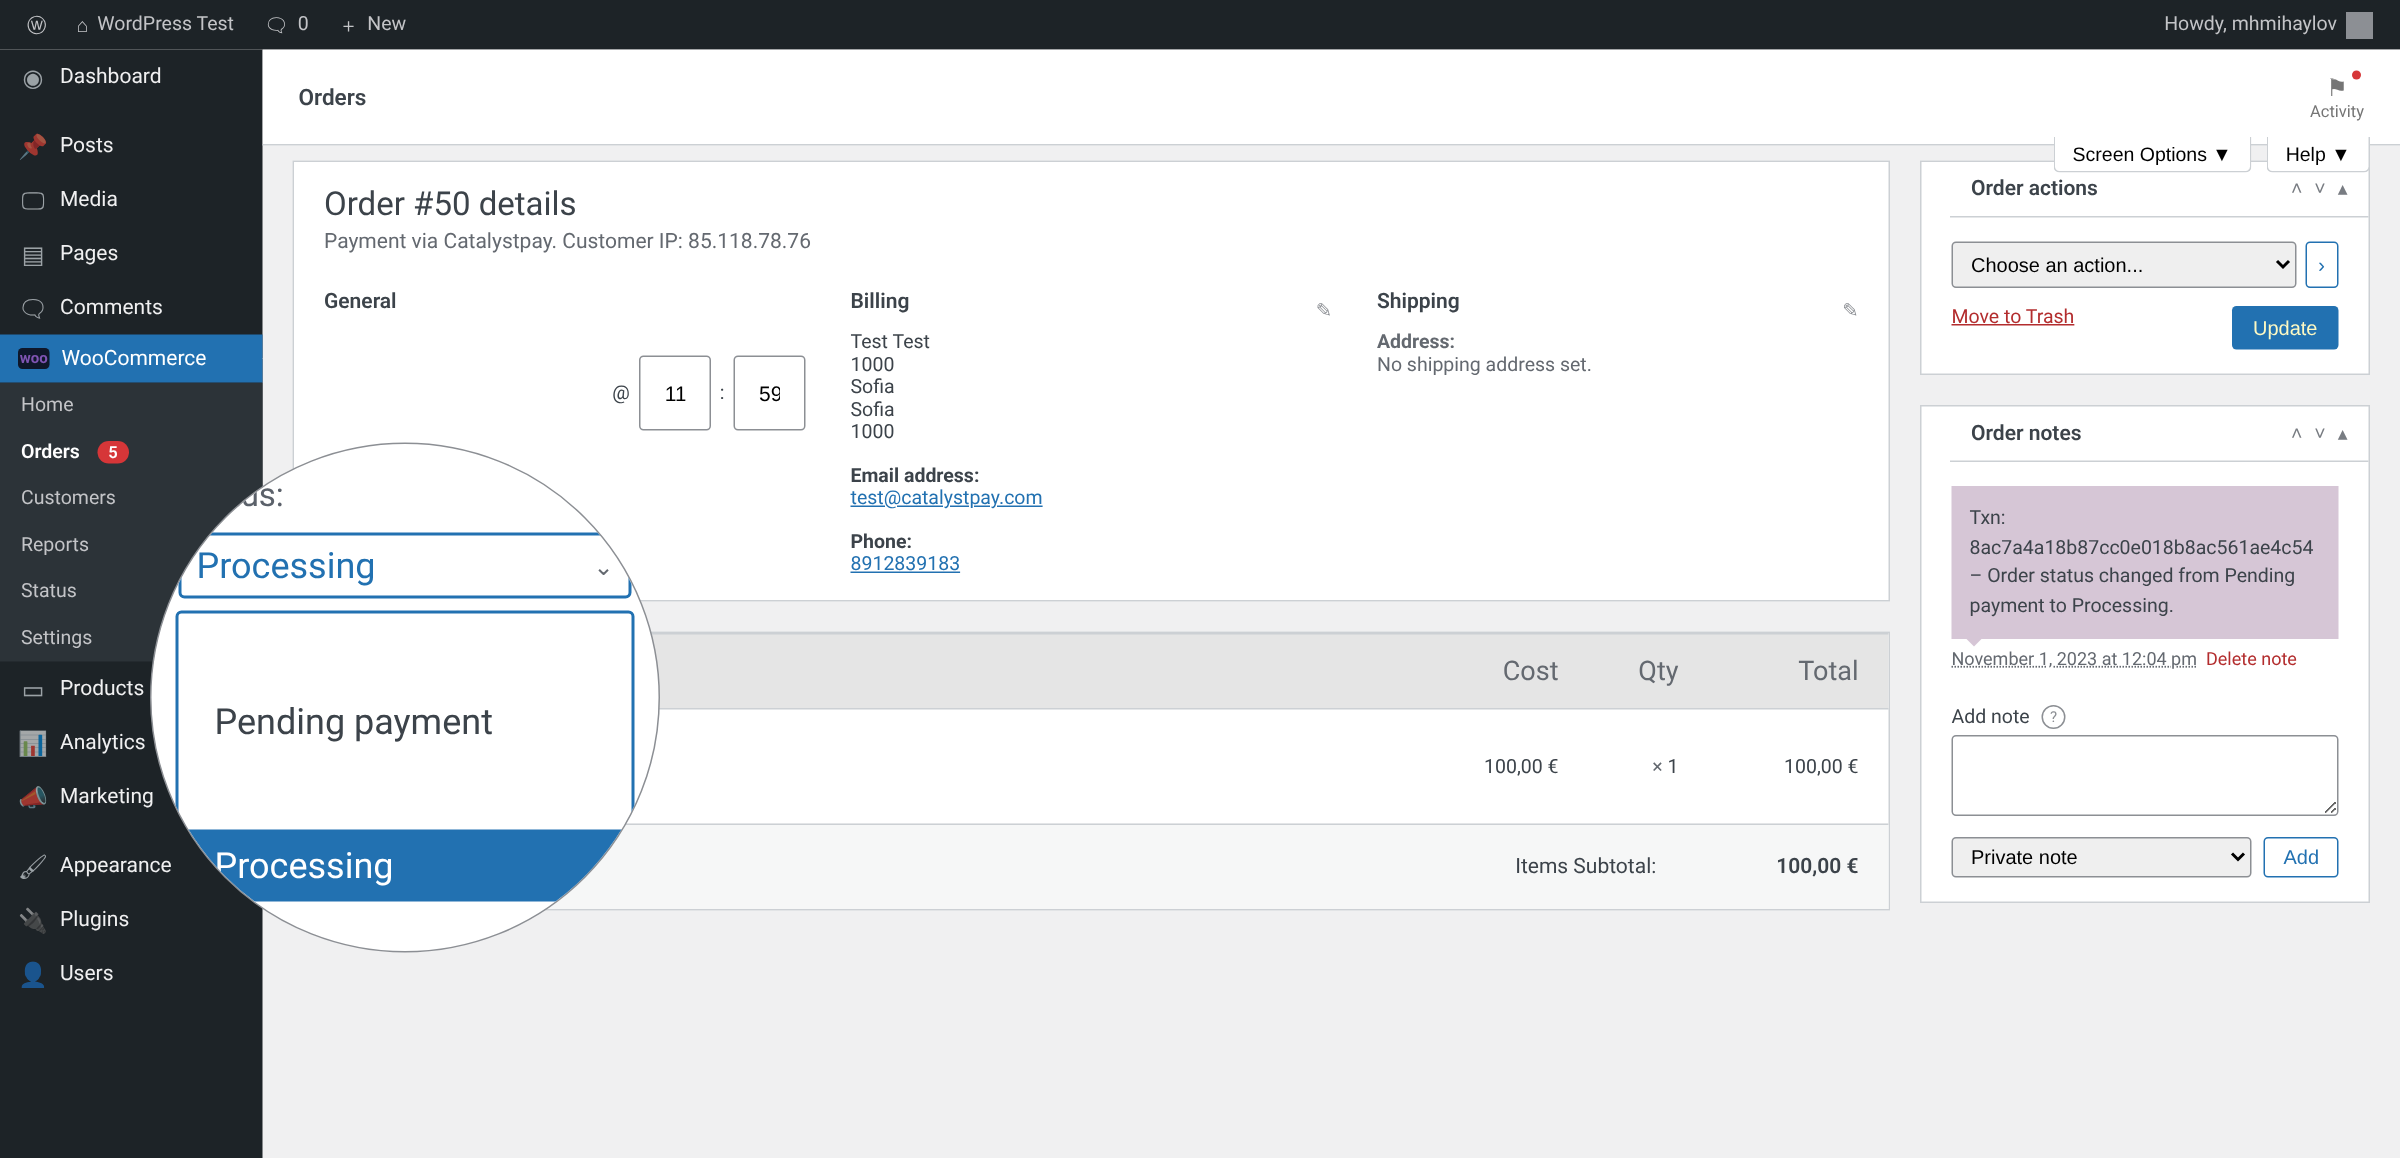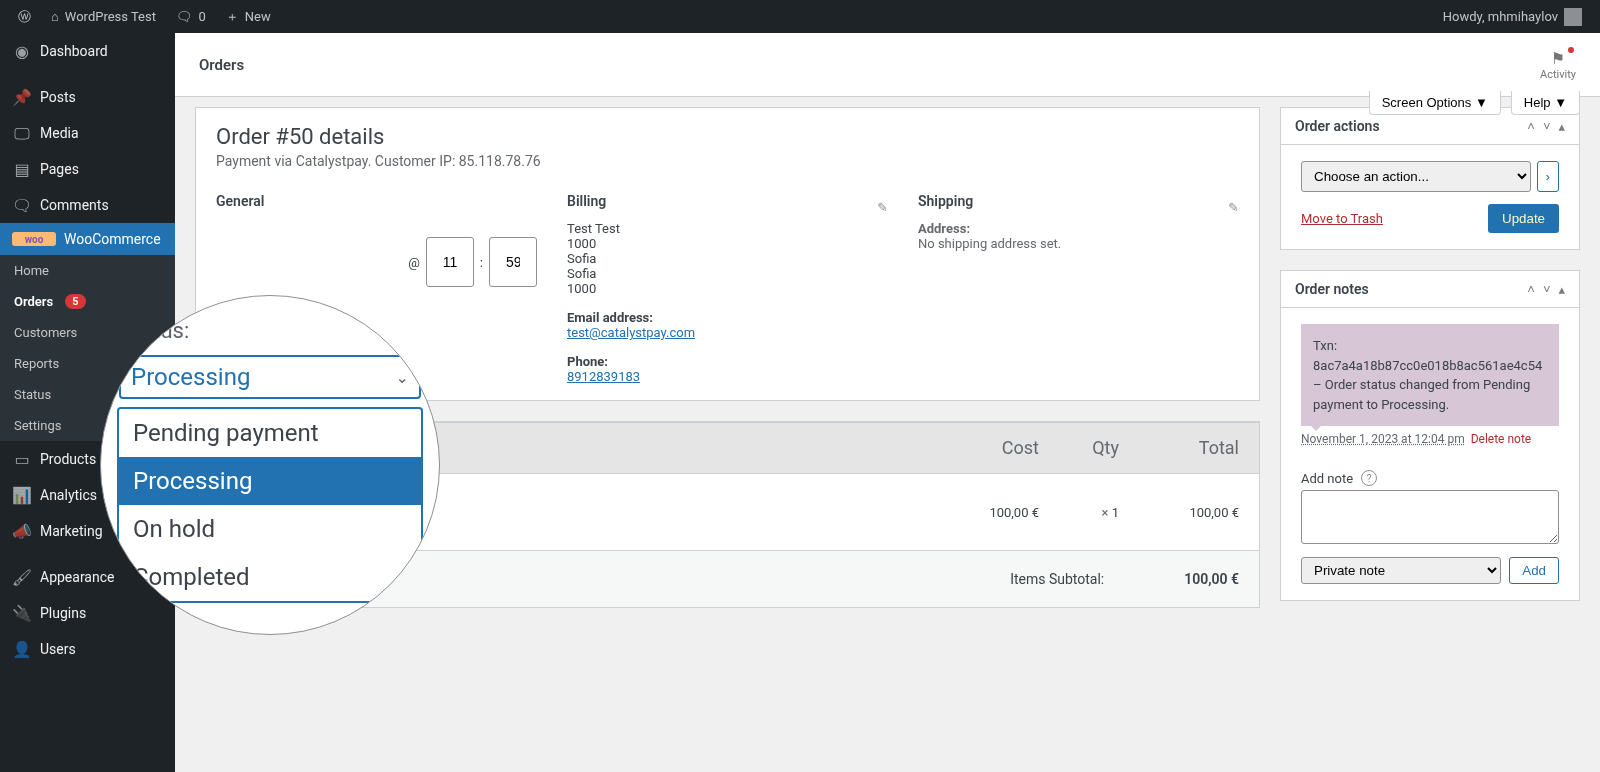--- a/index.html
+++ b/index.html
@@ -36,21 +36,21 @@
 .title-row h1 { font-size: 23px; font-weight: 400; }
 .add-btn { border: 1px solid #2271b1; color: #2271b1; background: #fff; padding: 4px 10px; border-radius: 2px; font-size: 13px; cursor: pointer; }
 .top-right-btns { position: absolute; right: 20px; top: -6px; display: flex; gap: 10px; }
 .screen-btn { background: #fff; border: 1px solid #ccd0d4; padding: 4px 12px; font-size: 13px; cursor: pointer; border-top: 0; border-radius: 0 0 4px 4px; }
 
 .columns { display: flex; gap: 20px; }
 .col-main { flex: 1; }
 .col-side { width: 300px; }
 
 .box { background: #fff; border: 1px solid #ccd0d4; margin-bottom: 20px; }
-.box-header { padding: 10px 14px; border-bottom: 1px solid #ccd0d4; display: flex; align-items: center; justify-content: space-between; }
+.box-header { padding: 10px 14px; border-bottom: 1px solid #ccd0d4; display: flex; align-items: center; justify-content: space-between; margin-left: 19px; }
 .box-header h3 { font-size: 14px; font-weight: 600; }
 .box-header .ctrls { display: flex; gap: 8px; color: #787c82; }
 .box-header .ctrls span { cursor: pointer; }
 .box-body { padding: 16px 20px; }
 
 .order-head h2 { font-size: 22px; font-weight: 400; margin-bottom: 4px; }
 .order-head p { color: #646970; font-size: 14px; }
 .order-cols { display: flex; gap: 30px; margin-top: 24px; }
 .order-cols > div { flex: 1; }
 .order-cols h4 { font-size: 14px; font-weight: 600; margin-bottom: 12px; }
@@ -65,40 +65,40 @@
 .items-head { display: grid; grid-template-columns: 1fr 80px 80px 120px; padding: 14px 20px; background: #e5e5e5; border-top: 1px solid #ccd0d4; color: #646970; font-size: 18px; }
 .items-head .sort { text-align: right; }
 .items-row { display: grid; grid-template-columns: 1fr 80px 80px 120px; padding: 16px 20px; align-items: center; border-top: 1px solid #ccd0d4; }
 .items-row .thumb { width: 44px; height: 44px; background: linear-gradient(135deg,#3b4b8f,#00c2c7); display: inline-block; vertical-align: middle; margin-right: 18px; }
 .items-row .al-r { text-align: right; }
 .subtotal-row { padding: 20px; display: flex; justify-content: flex-end; gap: 80px; border-top: 1px solid #ccd0d4; font-size: 14px; background: #f6f7f7; }
 
 
 .action-select { width: 100%; border: 1px solid #8c8f94; padding: 6px 8px; border-radius: 3px; }
 .go-btn { border: 1px solid #2271b1; background: #fff; color: #2271b1; padding: 4px 8px; border-radius: 3px; cursor: pointer; }
-.trash-row { display: flex; justify-content: space-between; align-items: center; margin-top: 12px; }
+.trash-row { display: flex; justify-content: space-between; margin-top: 12px; }
 .trash { color: #b32d2e; text-decoration: underline; cursor: pointer; }
 .update-btn { background: #2271b1; color: #fef9c3; border: 0; padding: 7px 14px; border-radius: 3px; cursor: pointer; }
 .note { background: #d6c6d6; padding: 12px; font-size: 13px; line-height: 1.5; position: relative; margin-bottom: 6px; word-break: break-word; }
 .note::after { content: ""; position: absolute; left: 10px; bottom: -10px; border: 5px solid transparent; border-top-color: #d6c6d6; }
 .note-meta { font-size: 12px; color: #646970; }
 .note-meta .del { color: #b32d2e; margin-left: 6px; cursor: pointer; }
 .note-textarea { width: 100%; height: 54px; border: 1px solid #8c8f94; border-radius: 3px; margin-top: 4px; resize: both; }
 .note-type-row { display: flex; gap: 8px; margin-top: 10px; }
 .note-type { flex: 1; border: 1px solid #8c8f94; border-radius: 3px; padding: 4px 8px; }
 .add-note-btn { border: 1px solid #2271b1; color: #2271b1; background: #fff; padding: 4px 12px; border-radius: 3px; cursor: pointer; }
 
 
 .magnifier { position: absolute; left: 100px; top: 295px; width: 340px; height: 340px; border-radius: 50%; border: 1px solid #8c8f94; background: #fff; box-shadow: 0 0 0 0 rgba(0,0,0,0); overflow: hidden; z-index: 50; }
 .magnifier .inner { padding: 22px 16px; }
 .mag-label { font-size: 22px; color: #5b616a; margin: 0 0 12px 4px; }
 .mag-select { border: 2px solid #2271b1; border-radius: 4px; padding: 6px 10px; font-size: 24px; color: #2271b1; display: flex; align-items: center; justify-content: space-between; margin: 0 2px 8px; }
 .mag-select .chev { color: #646970; font-size: 16px; }
 .mag-drop { border: 2px solid #2271b1; border-radius: 4px; overflow: hidden; }
-.mag-opt { padding: 10px 14px; font-size: 24px; color: #3c434a; cursor: pointer; }
+.mag-opt { padding: 10px 24px; font-size: 24px; color: #3c434a; cursor: pointer; margin-top: 48px; }
 .mag-opt.sel { background: #2271b1; color: #fff; }
 </style>
 </head>
 <body>
 
 <div class="admin-bar">
   <div class="admin-bar-left">
     <div class="admin-bar-item">
         <span>ⓦ</span>
       </div>
@@ -139,21 +139,21 @@
     </div>
   <div class="sidebar-item">
       <span class="sidebar-icon">▤</span>
       <span>Pages</span>
     </div>
   <div class="sidebar-item">
       <span class="sidebar-icon">🗨</span>
       <span>Comments</span>
     </div>
   <div class="sidebar-item active">
-      <span class="sidebar-icon" style="background:#fdba74;color:#7f54b3;border-radius:3px;font-size:10px;font-weight:700;width:44px;height:14px;">woo</span>
+      <span class="sidebar-icon" style="background:#0f172a;color:#7f54b3;border-radius:3px;font-size:10px;font-weight:700;width:21px;height:14px;">woo</span>
       <span>WooCommerce</span>
     </div>
   <div class="sidebar-sub">
     <div class="sidebar-item">
         <span>Home</span>
       </div>
     <div class="sidebar-item current">
         <span>Orders</span>
         <span class="badge">5</span>
       </div>

